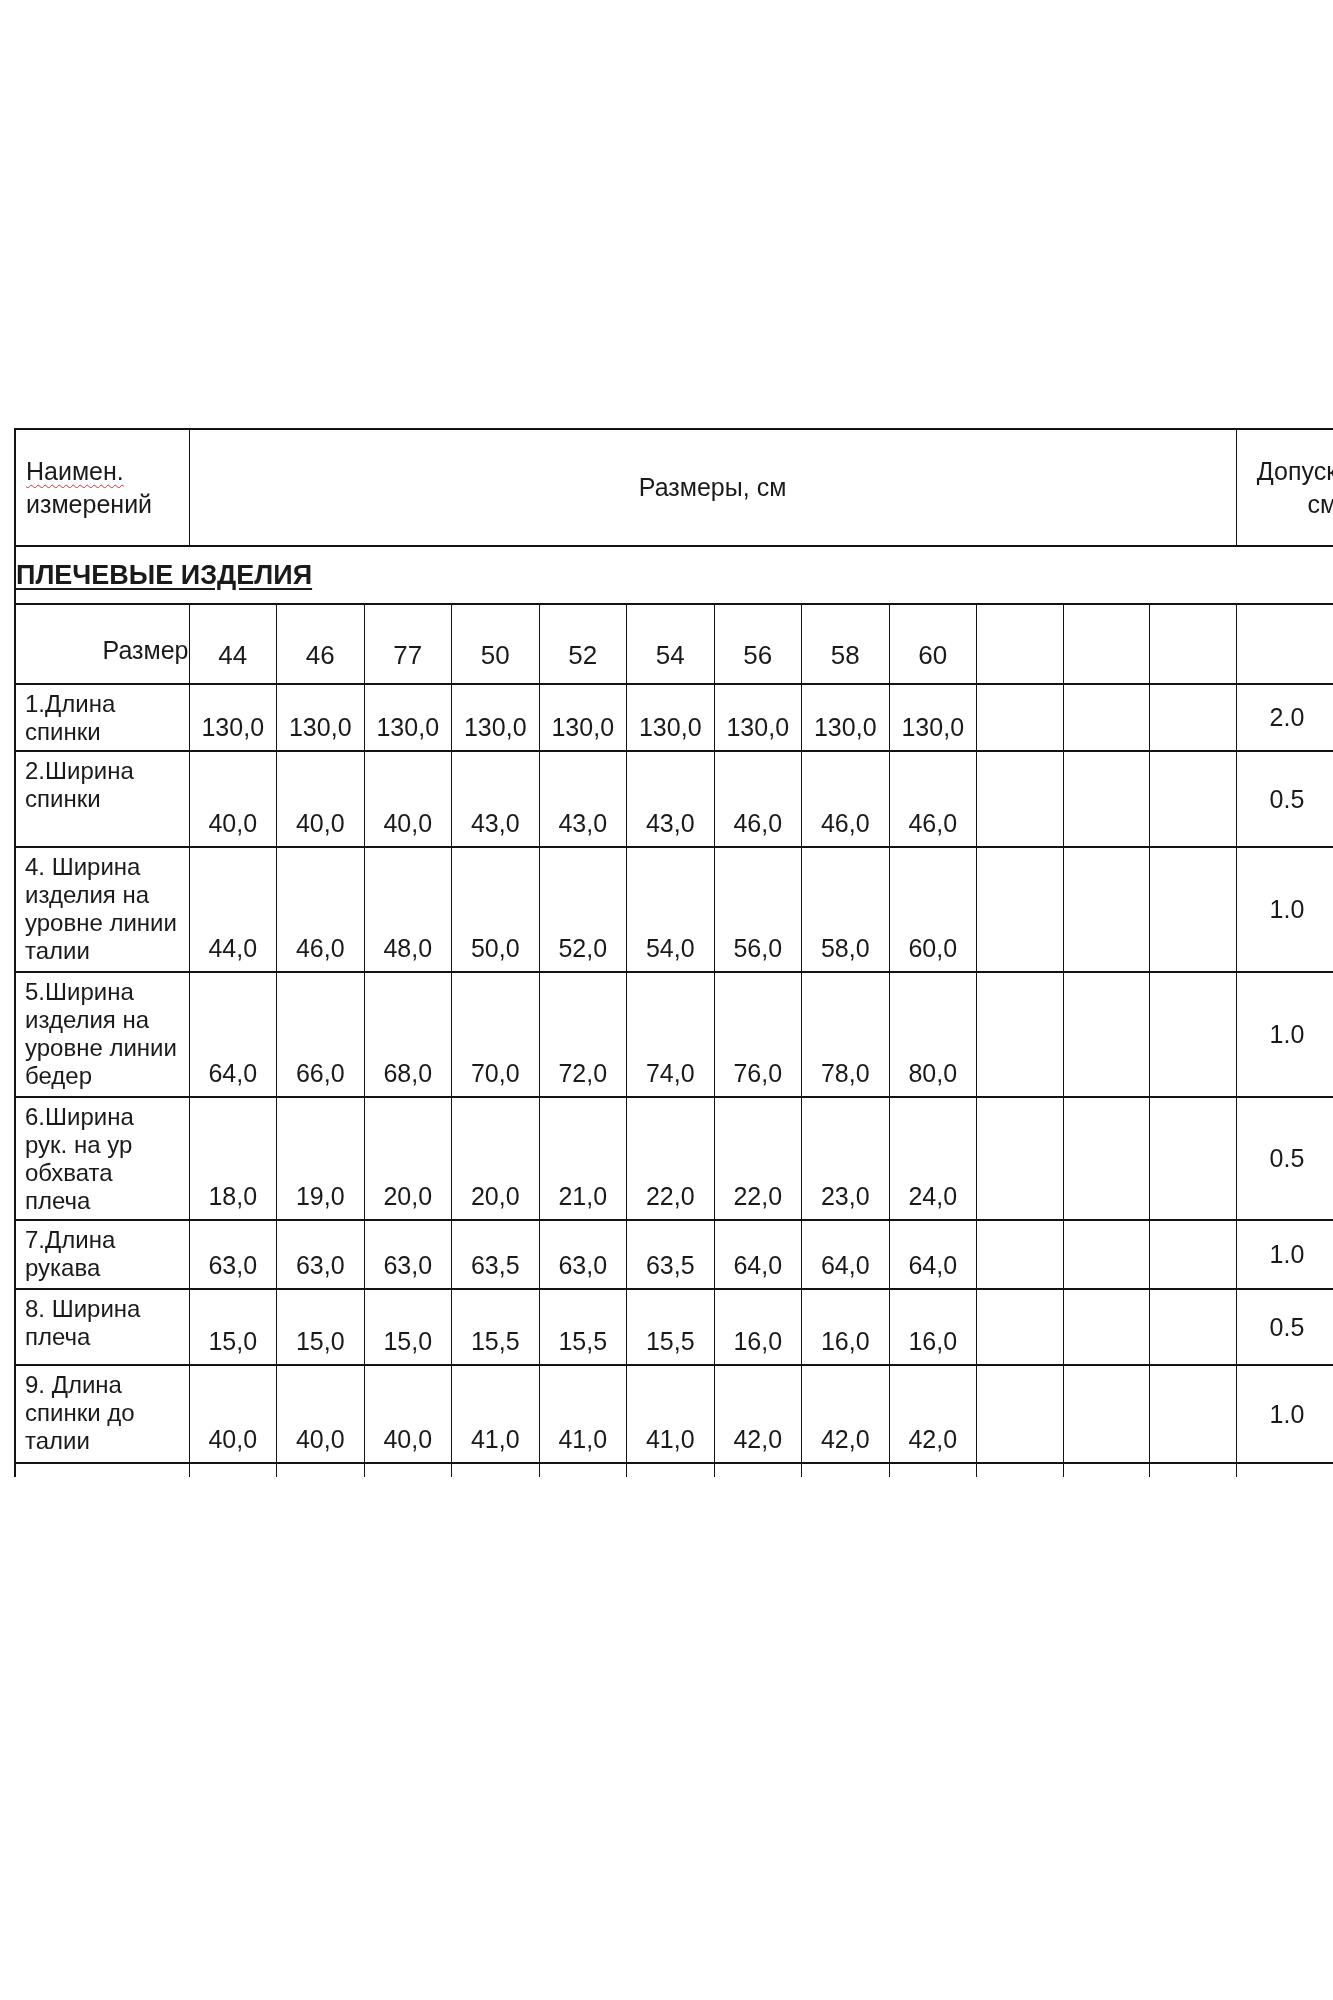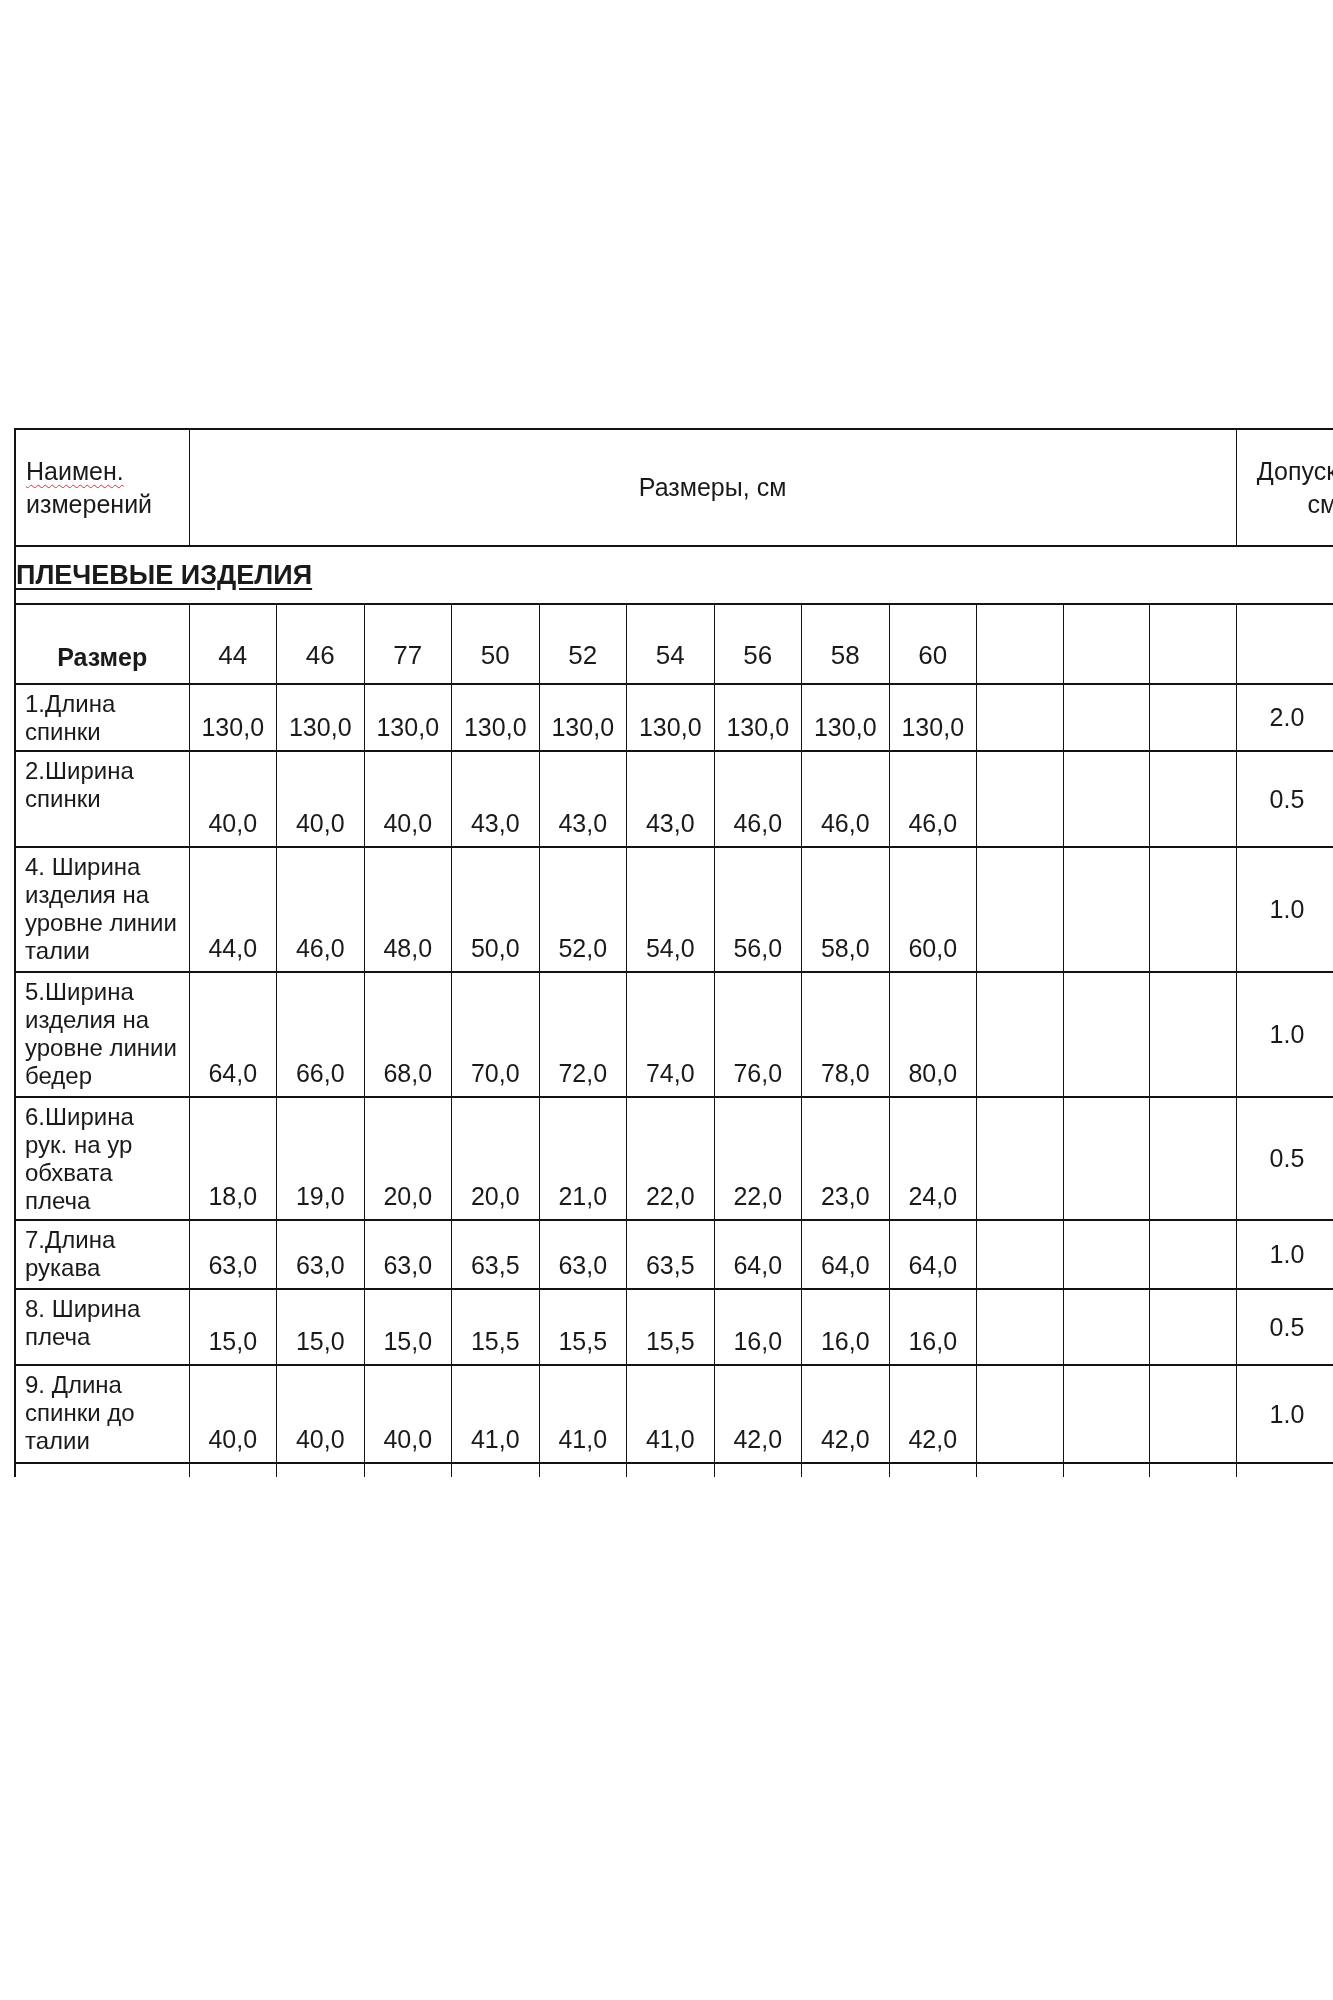--- a/index.html
+++ b/index.html
@@ -65,24 +65,24 @@
     vertical-align: middle;
     font-weight: bold;
     font-size: 27px;
     text-decoration: underline;
     text-underline-offset: 4px;
   }
 
   
   tr.size-row { height: 80px; }
   td.size-label {
-    text-align: center;
+    text-align: right;
     vertical-align: bottom;
-    padding-bottom: 11px;
-    font-weight: bold;
+    padding-bottom: 18px;
+    font-weight: normal;
     font-size: 25px;
   }
   td.size-num {
     text-align: center;
     vertical-align: bottom;
     padding-bottom: 12px;
     font-size: 26px;
   }
 
   

